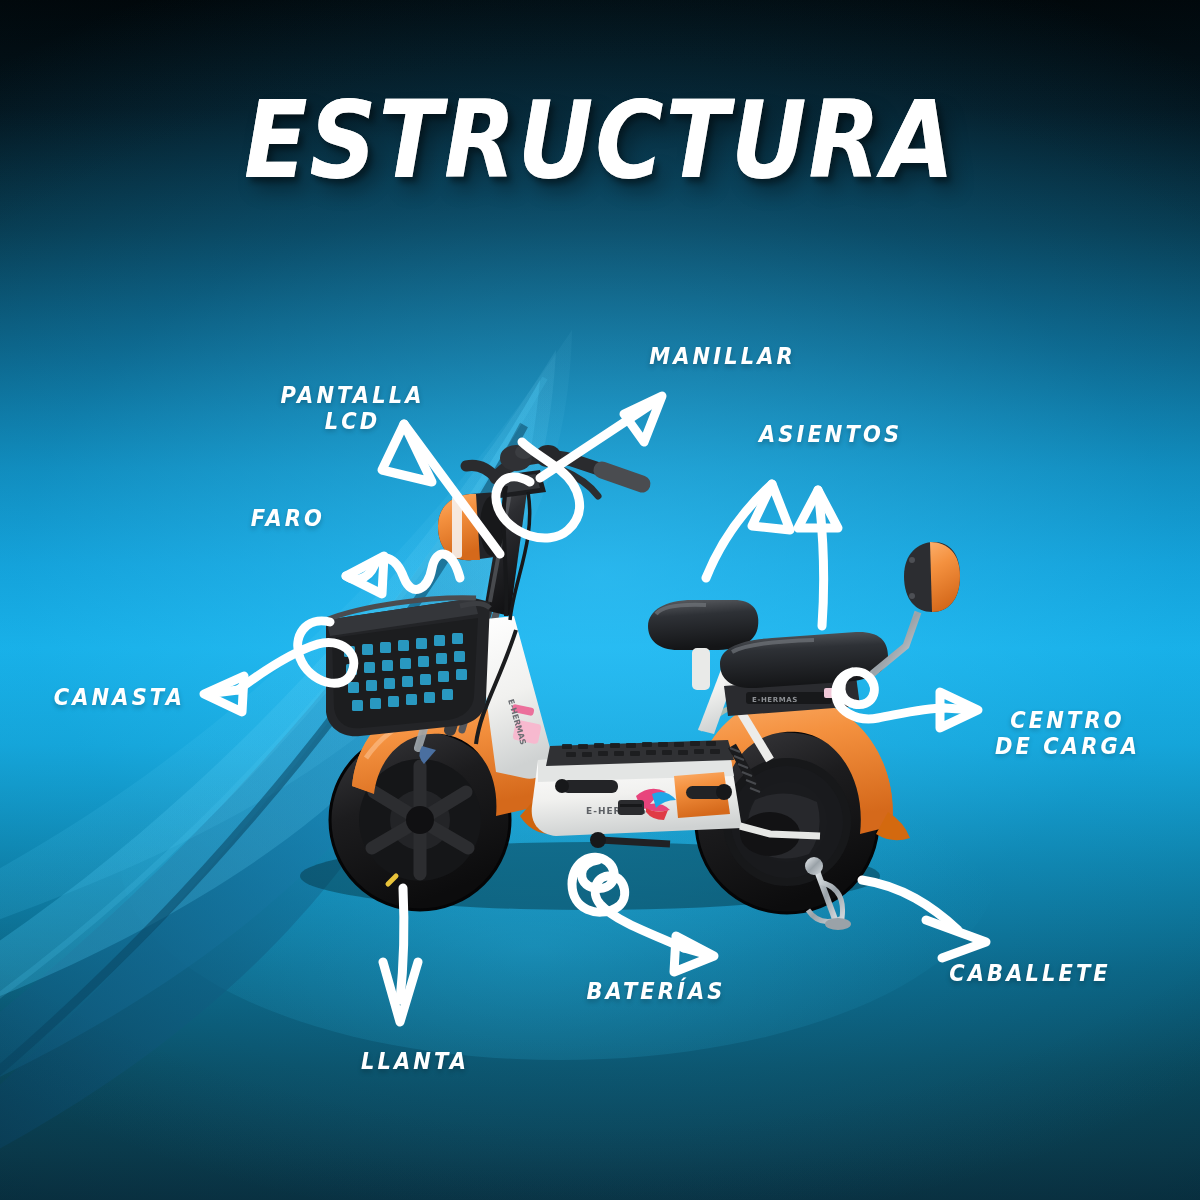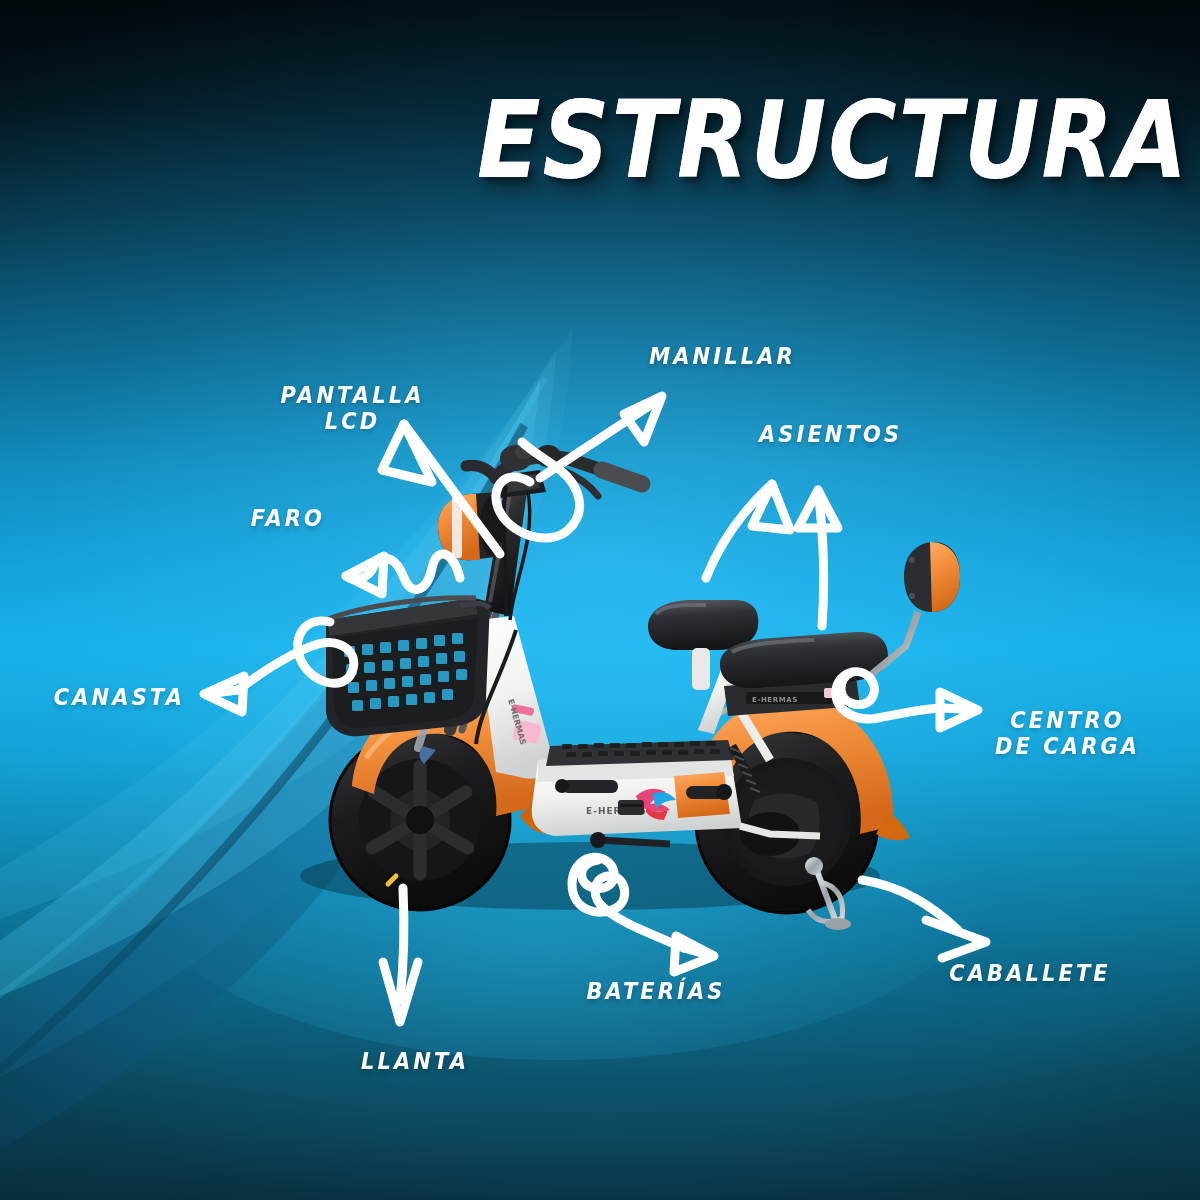--- a/index.html
+++ b/index.html
@@ -51,21 +51,21 @@
     width: 1200px;
     height: 1200px;
   }
 
   
   .title-wrap {
     position: absolute;
     left: 0;
     top: 86px;
     width: 1200px;
-    text-align: right;
+    text-align: center;
     pointer-events: none;
   }
   .title {
     display: inline-block;
     font-family: "DejaVu Sans", sans-serif;
     font-size: 96px;
     font-weight: 700;
     font-style: italic;
     letter-spacing: 2px;
     line-height: 1;

